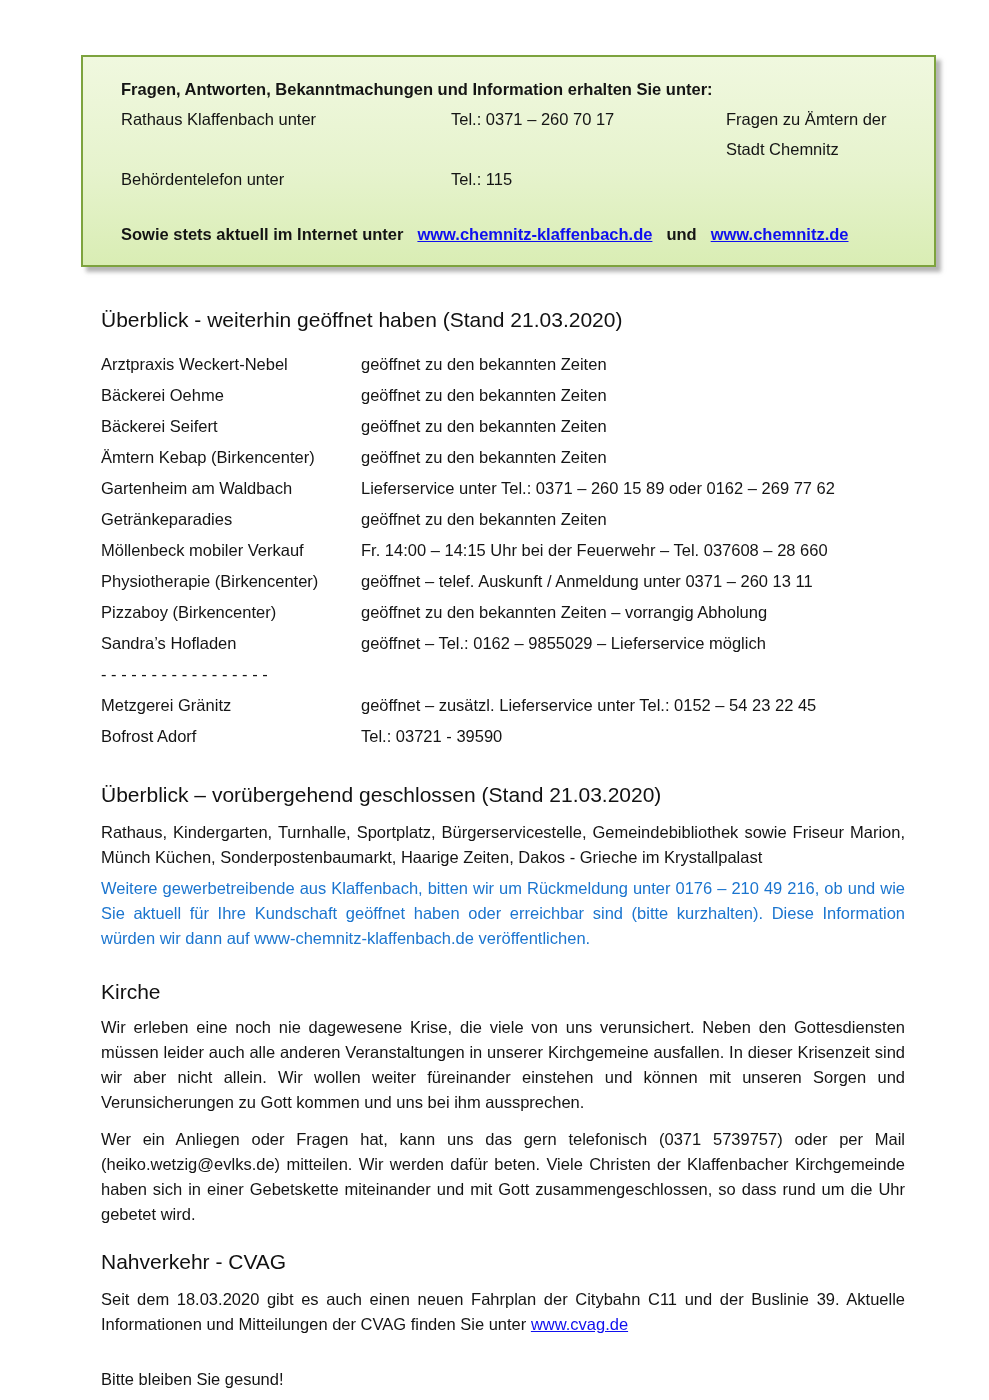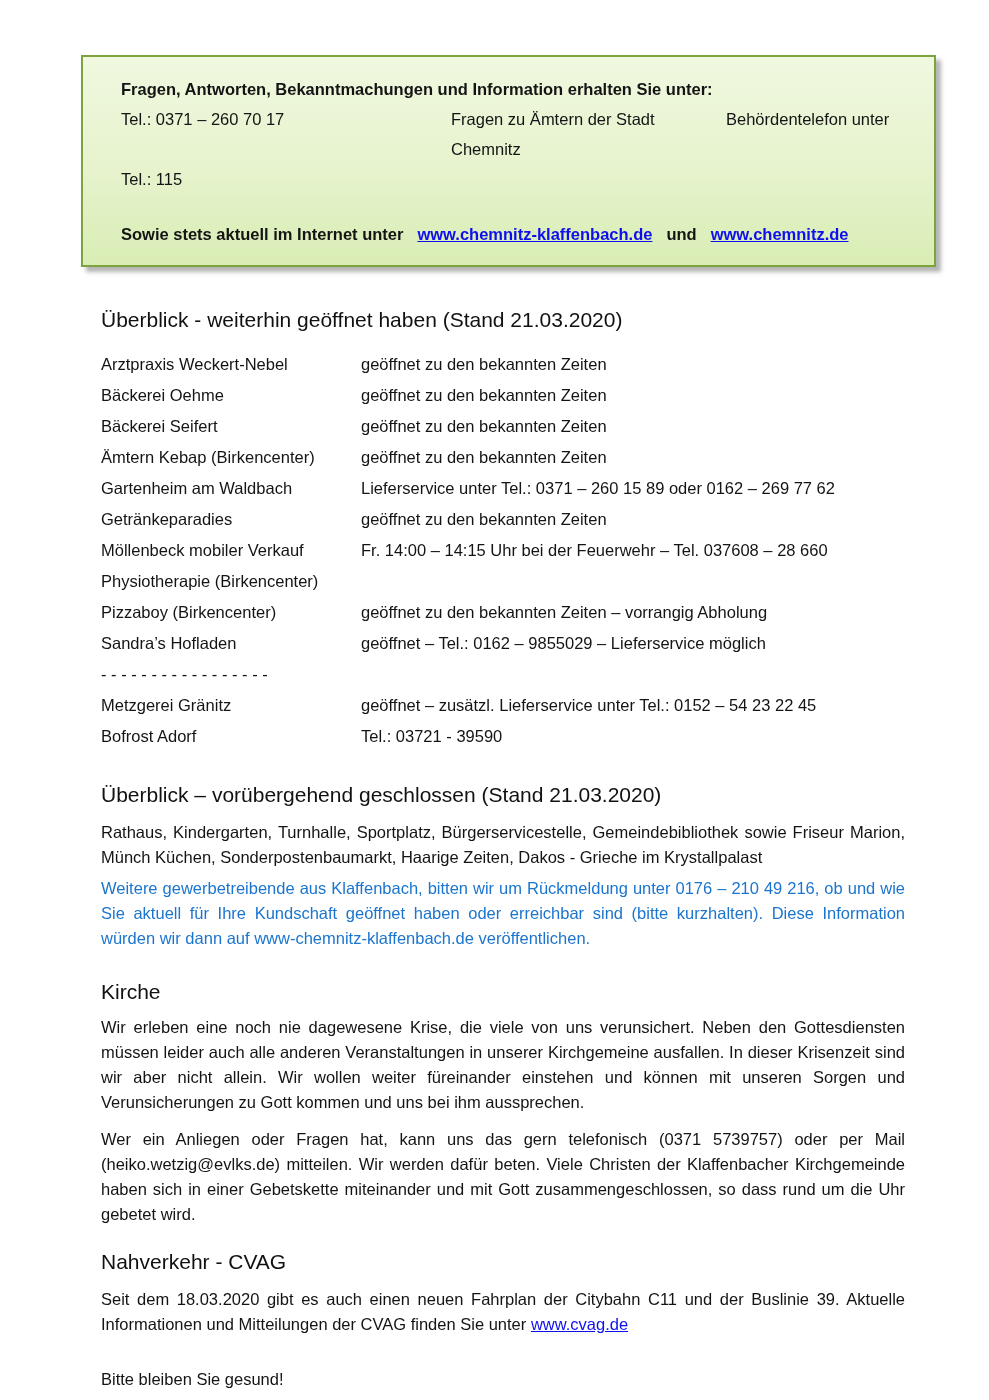--- a/index.html
+++ b/index.html
@@ -97,20 +97,21 @@
   .closing-2 { margin: 7px 0 0 0; text-align: left; }
 </style>
 </head>
 <body>
 
 <div class="page">
 
   <div class="info-box">
     <div class="info-title">Fragen, Antworten, Bekanntmachungen und Information erhalten Sie unter:</div>
     <div class="info-grid">
+      <span>Rathaus Klaffenbach unter</span>
       <span>Tel.: 0371 – 260 70 17</span>
       <span>Fragen zu Ämtern der Stadt Chemnitz</span>
       <span>Behördentelefon unter</span>
       <span>Tel.: 115</span>
     </div>
     <div class="info-internet">
       <span>Sowie stets aktuell im Internet unter</span>
       <a class="link">www.chemnitz-klaffenbach.de</a>
       <span>und</span>
       <a class="link">www.chemnitz.de</a>
@@ -142,20 +143,21 @@
     <div class="row">
       <span>Getränkeparadies</span>
       <span>geöffnet zu den bekannten Zeiten</span>
     </div>
     <div class="row">
       <span>Möllenbeck mobiler Verkauf</span>
       <span>Fr. 14:00 – 14:15 Uhr bei der Feuerwehr – Tel. 037608 – 28 660</span>
     </div>
     <div class="row">
       <span>Physiotherapie (Birkencenter)</span>
+      <span>geöffnet – telef. Auskunft / Anmeldung unter 0371 – 260 13 11</span>
     </div>
     <div class="row">
       <span>Pizzaboy (Birkencenter)</span>
       <span>geöffnet zu den bekannten Zeiten – vorrangig Abholung</span>
     </div>
     <div class="row">
       <span>Sandra’s Hofladen</span>
       <span>geöffnet – Tel.: 0162 – 9855029 – Lieferservice möglich</span>
     </div>
     <div class="separator">- - - - - - - - - - - - - - - - -</div>

